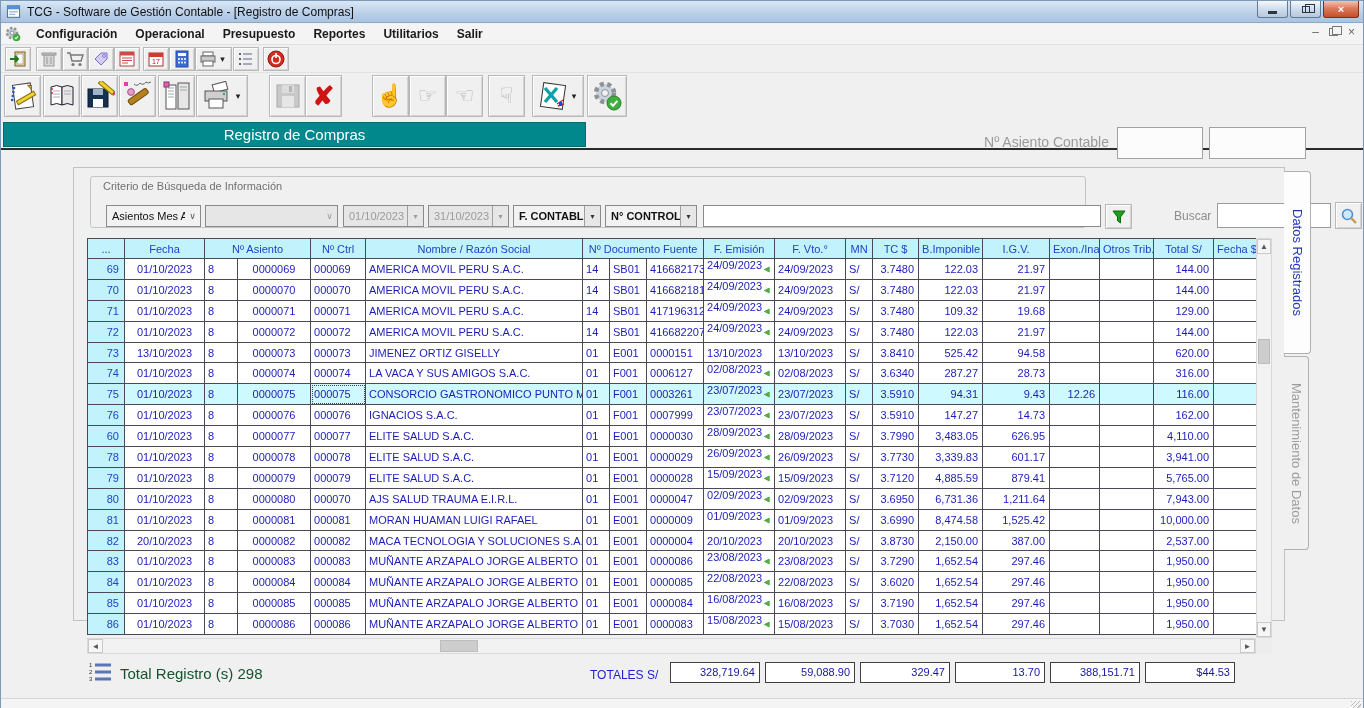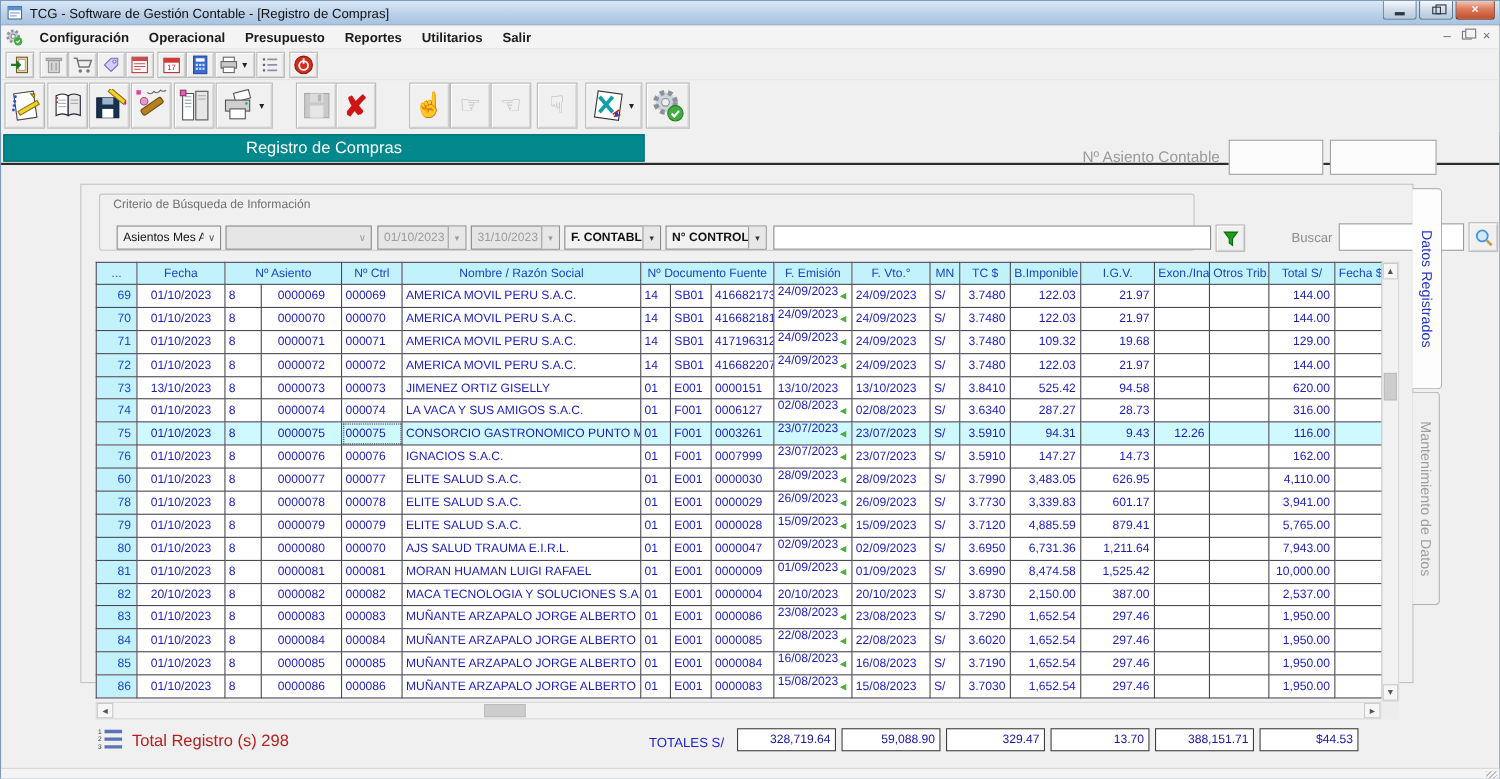--- a/index.html
+++ b/index.html
@@ -110,21 +110,21 @@
   .sb { position:absolute; background:#f2f2f2; border:1px solid #d9d9d9; }
   .sbarrow { position:absolute; background:#f6f6f6; border:1px solid #cacaca; color:#555;
     display:flex; align-items:center; justify-content:center; font-size:8px; }
   .sbthumb { position:absolute; background:#cdcdcd; border:1px solid #bdbdbd; }
   #vscroll { left:1182px; top:70px; width:16px; height:400px; }
   #hscroll { left:13px; top:470px; width:1169px; height:16px; }
   #sbcorner { position:absolute; left:1182px; top:470px; width:16px; height:16px; background:#ededed; }
 
   
   #footer-icon { position:absolute; left:14px; top:492px; width:24px; height:24px; }
-  #total-reg { position:absolute; left:46px; top:497px; font-size:15px; color:#b91c1c; }
+  #total-reg { position:absolute; left:46px; top:497px; font-size:15px; color:#14532d; }
   #totales-label { position:absolute; left:516px; top:500px; font-size:12px; color:#2020cc; }
   #totalsboxes { position:absolute; left:596px; top:494px; display:flex; gap:5px; }
   .totbox { width:90px; height:21px; border:1px solid #3f3f3f; background:#fff;
     font-size:11px; color:#15159f; text-align:right; line-height:19px; padding-right:4px; }
 
   
   #statusbar { position:absolute; left:0; top:697px; width:100%; height:10px;
     background:#f4f4f4; border-top:1px solid #d6d6d6; }
   #grip { position:absolute; right:2px; top:2px; width:10px; height:7px;
     background:repeating-linear-gradient(135deg,#bbb 0 1px,transparent 1px 3px); }

